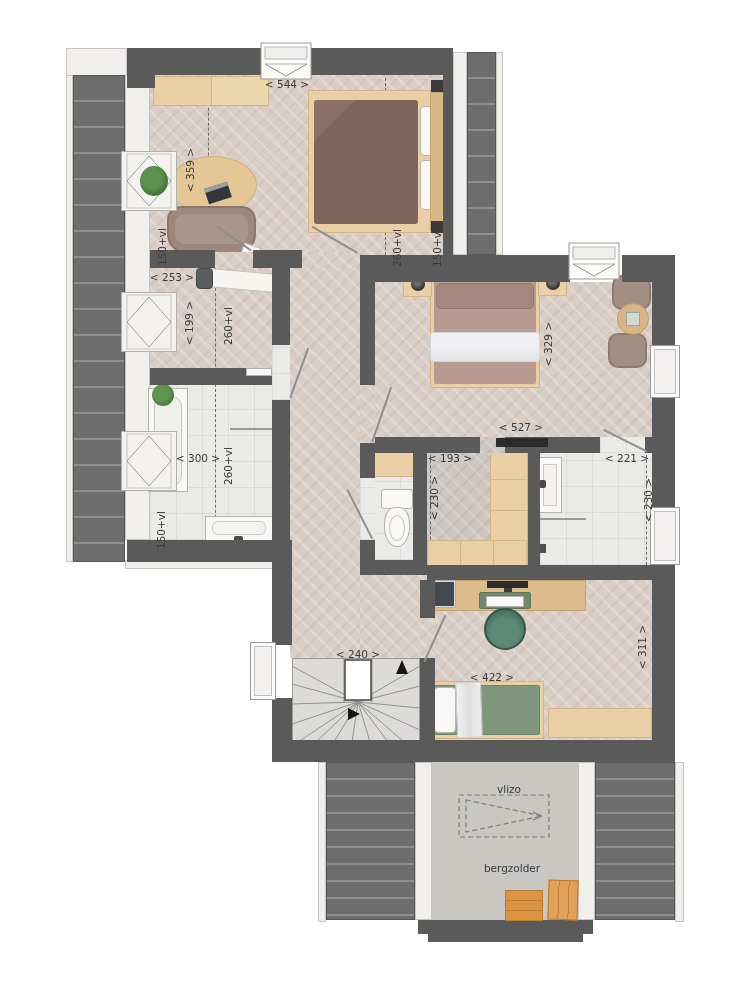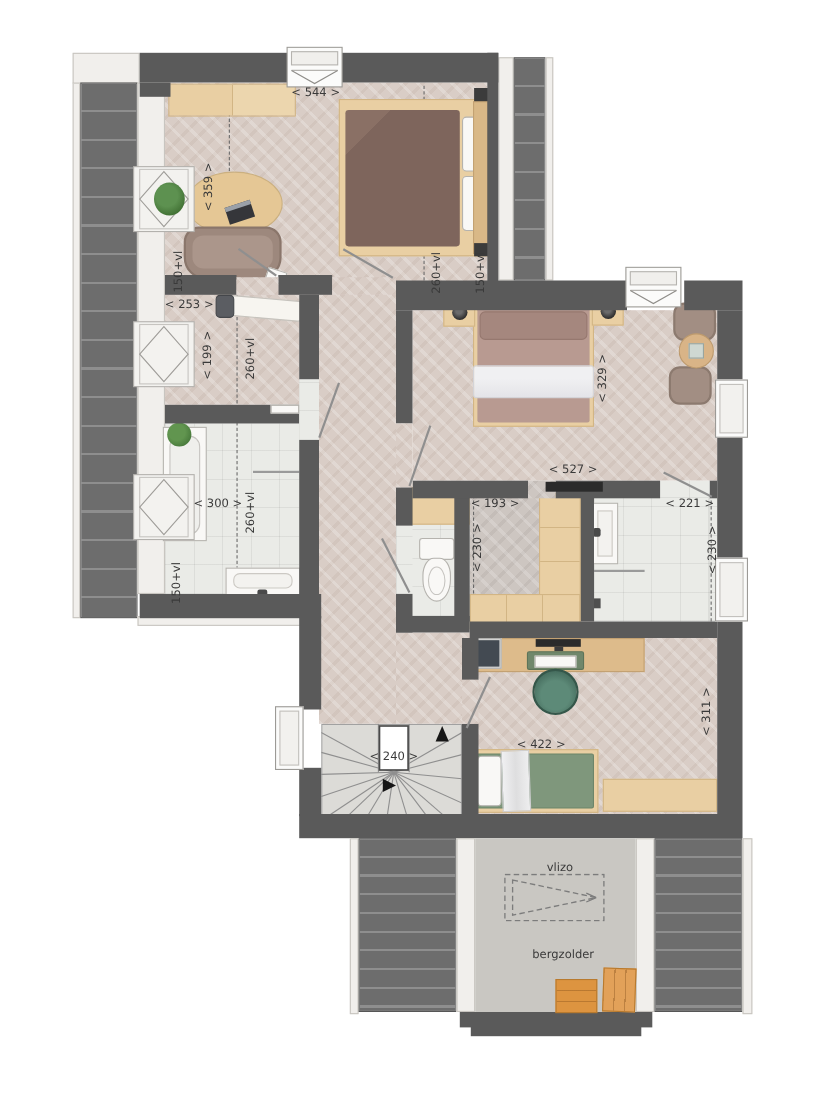--- a/index.html
+++ b/index.html
@@ -280,19 +280,19 @@
   <span class="abs lbl v" style="left:228px;top:326px;z-index:9">260+vl</span>
   <span class="abs lbl" style="left:198px;top:458px;z-index:9">&lt; 300 &gt;</span>
   <span class="abs lbl v" style="left:228px;top:466px;z-index:9">260+vl</span>
   <span class="abs lbl v" style="left:161px;top:530px;z-index:9">150+vl</span>
   <span class="abs lbl v" style="left:548px;top:344px;z-index:9">&lt; 329 &gt;</span>
   <span class="abs lbl" style="left:521px;top:427px;z-index:9">&lt; 527 &gt;</span>
   <span class="abs lbl" style="left:450px;top:458px;z-index:9">&lt; 193 &gt;</span>
   <span class="abs lbl v" style="left:434px;top:498px;z-index:9">&lt; 230 &gt;</span>
   <span class="abs lbl" style="left:627px;top:458px;z-index:9">&lt; 221 &gt;</span>
   <span class="abs lbl v" style="left:648px;top:500px;z-index:9">&lt; 230 &gt;</span>
-  <span class="abs lbl" style="left:358px;top:688px;z-index:9">&lt; 240 &gt;</span>
+  <span class="abs lbl" style="left:358px;top:654px;z-index:9">&lt; 240 &gt;</span>
   <span class="abs lbl" style="left:492px;top:677px;z-index:9">&lt; 422 &gt;</span>
   <span class="abs lbl v" style="left:642px;top:647px;z-index:9">&lt; 311 &gt;</span>
   <span class="abs lbl" style="left:509px;top:789px;z-index:9">vlizo</span>
   <span class="abs lbl" style="left:512px;top:868px;z-index:9">bergzolder</span>
 
 </div>
 
 </body></html>

